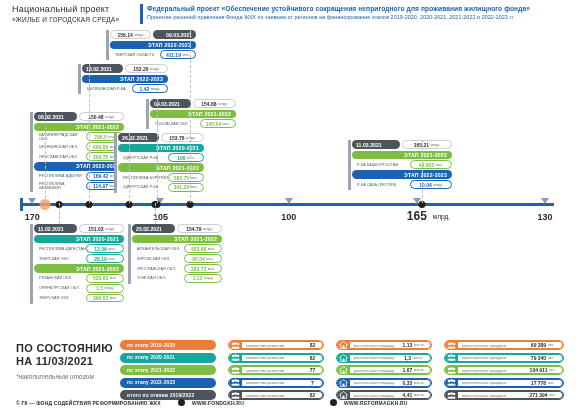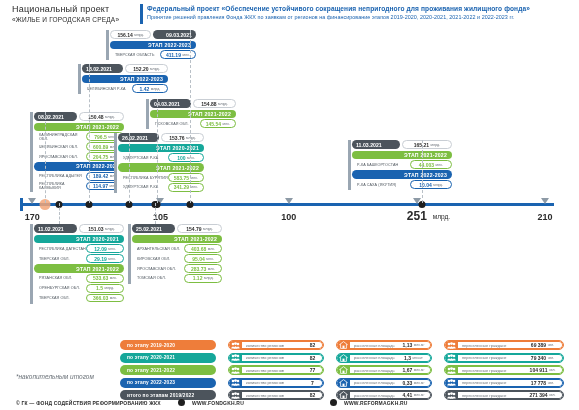--- a/index.html
+++ b/index.html
@@ -382,36 +382,40 @@
     <div class="axis-line"></div>
     <div class="axis-cap" style="left:20px;"></div>
     <div id="axis-layer">
         <div class="tick-tri" style="left: 28.2554px;"></div>
         <div class="axis-lab" style="left: 32.2554px;">170</div>
         <div class="tick-tri" style="left: 156.448px;"></div>
         <div class="axis-lab" style="left: 160.448px;">105</div>
         <div class="tick-tri" style="left: 284.641px;"></div>
         <div class="axis-lab" style="left: 288.641px;">100</div>
         <div class="tick-tri" style="left: 412.834px;"></div>
-        <div class="axis-lab big" style="left: 416.834px;">251</div>
+        <div class="axis-lab big" style="left: 416.834px;">165</div>
         <div class="axis-unit" style="left: 432.834px;">млрд.</div>
         <div class="tick-tri" style="left: 541.027px;"></div>
-        <div class="axis-lab" style="left: 545.027px;">210</div>
+        <div class="axis-lab" style="left: 545.027px;">130</div>
       </div>
   <div class="ev-dot" style="left: 189.676px;"></div>
       <div class="ev-dot" style="left: 88.6602px;"></div>
       <div class="ev-dot" style="left: 157.372px;"></div>
       <div class="ev-dot hl" style="left: 44.5619px;"></div>
       <div class="ev-dot" style="left: 128.656px;"></div>
       <div class="ev-dot" style="left: 422.218px;"></div>
       <div class="ev-dot" style="left: 58.6631px;"></div>
       <div class="ev-dot" style="left: 155.064px;"></div>
     </div>
 
   <div class="footer">
+    <div class="f-title">
+      <div>ПО СОСТОЯНИЮ</div>
+      <div>НА 11/03/2021</div>
+    </div>
     <div class="f-sub">*накопительным итогом</div>
 
     <div class="f-col" id="col-stages" style="left:120px;top:24px;width:96px;">
         <div class="f-row">
           <div class="f-stage s2019">по этапу 2019-2020</div>
         </div>
         <div class="f-row">
           <div class="f-stage s2020">по этапу 2020-2021</div>
         </div>
         <div class="f-row">

